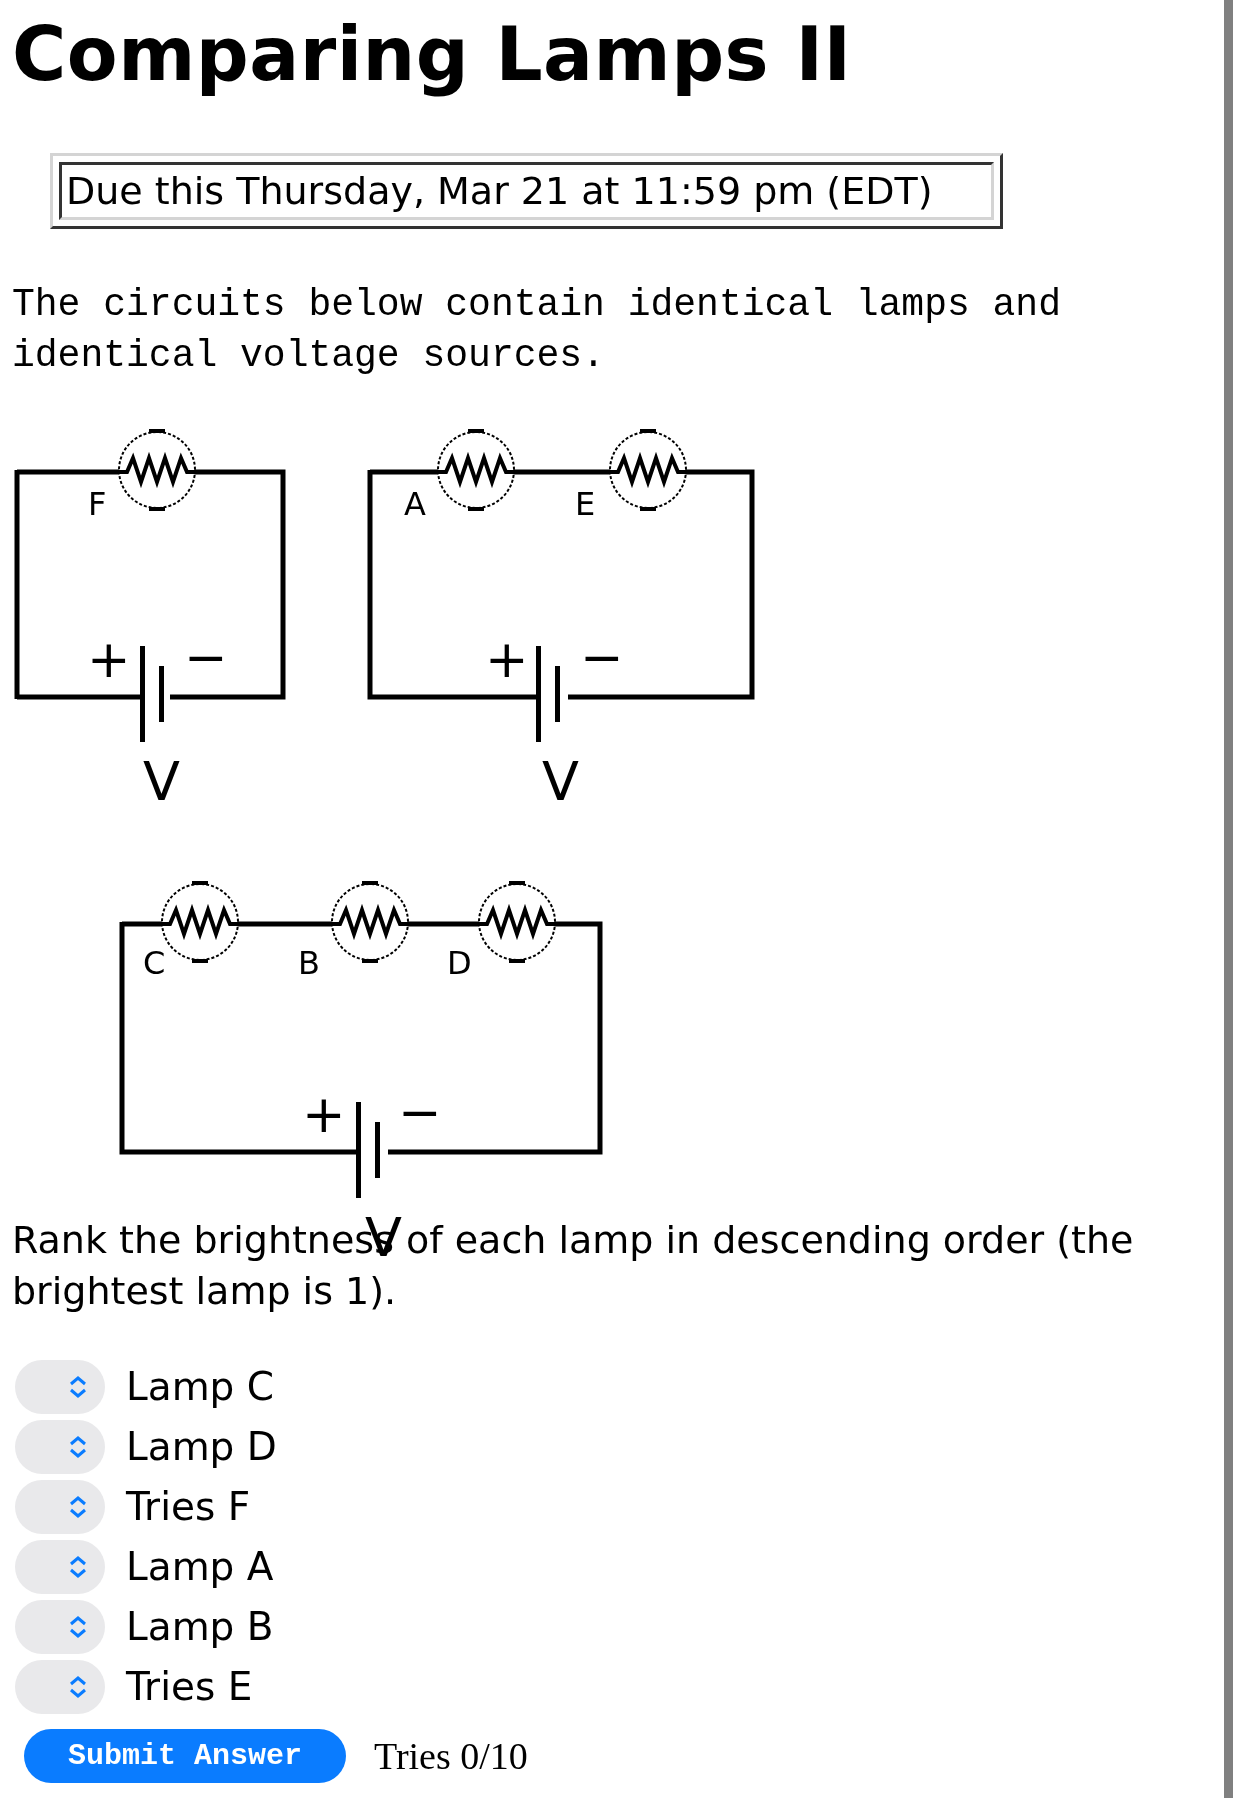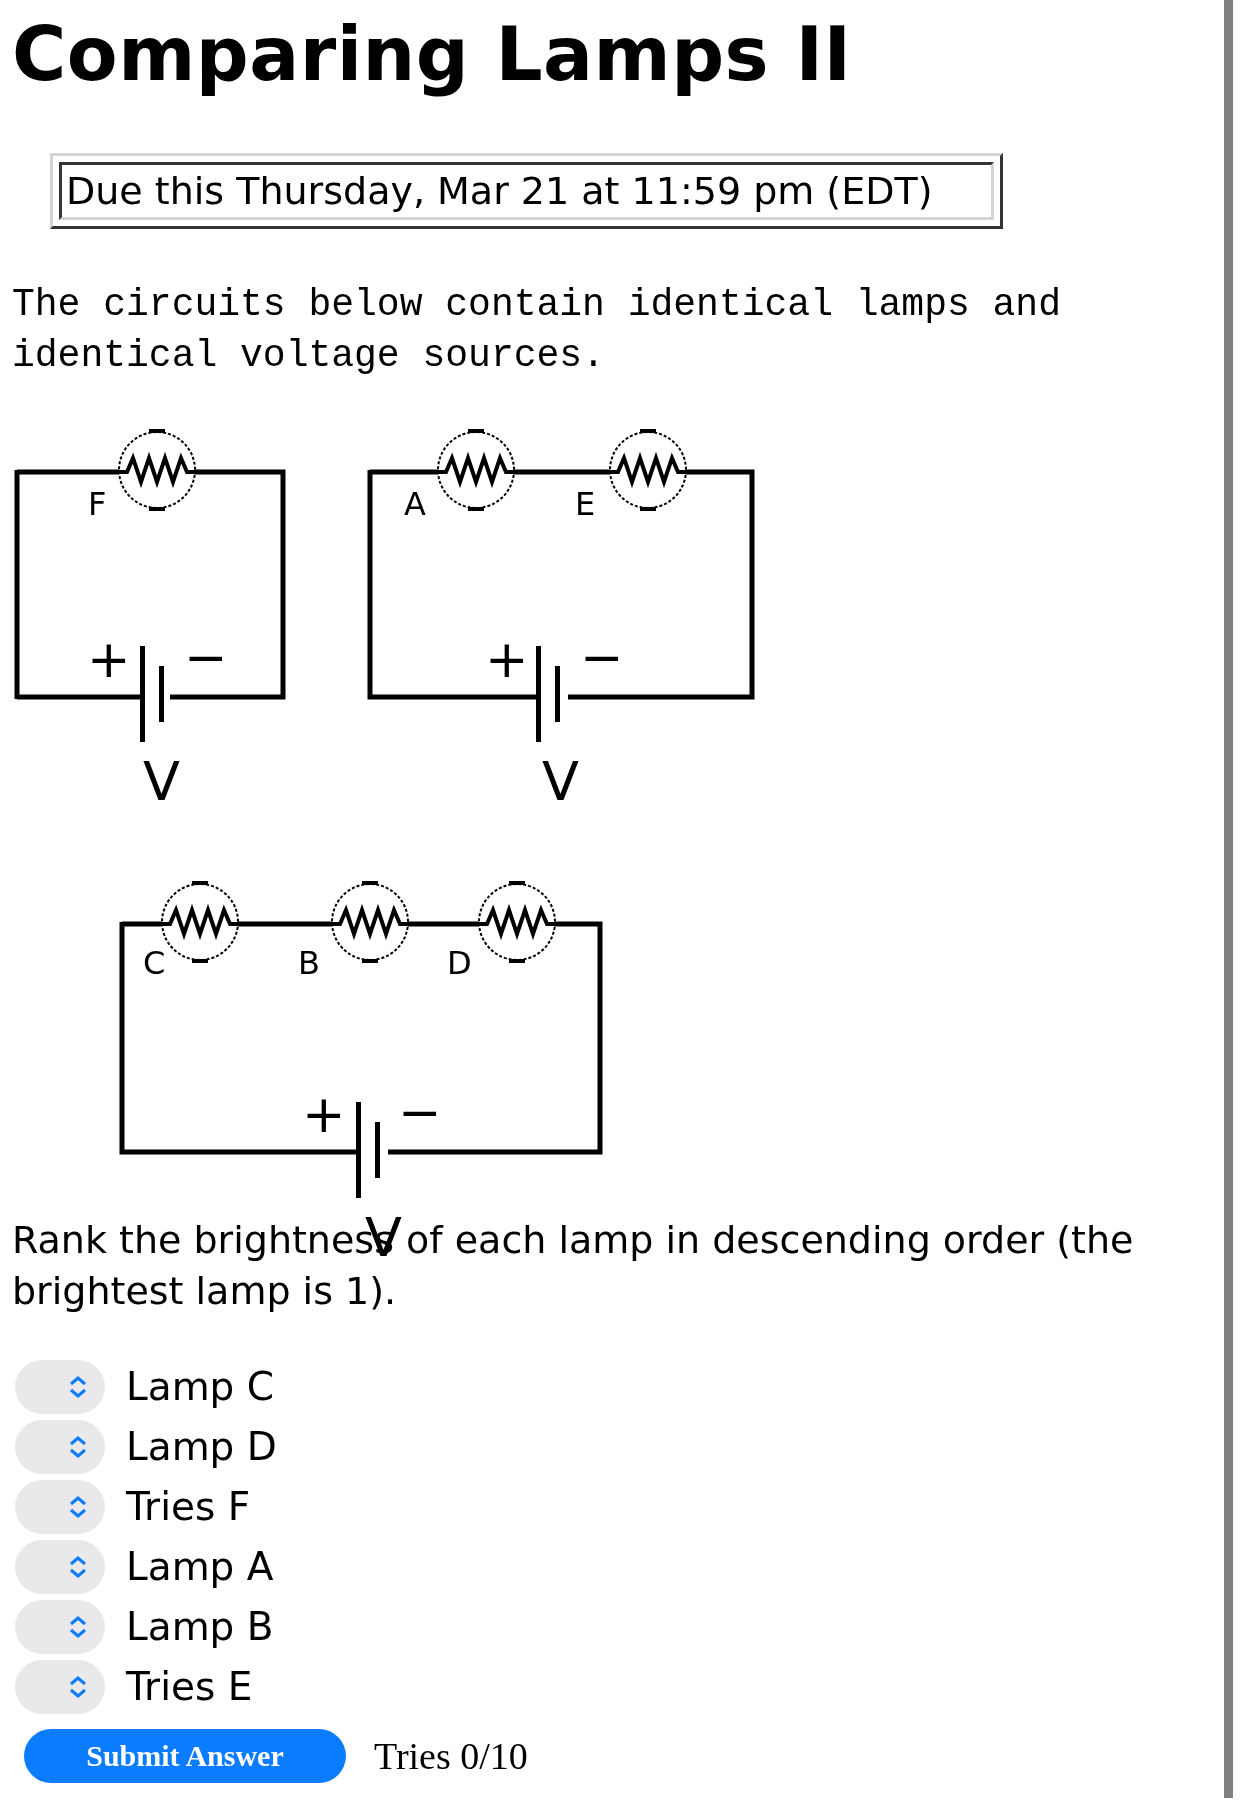--- a/index.html
+++ b/index.html
@@ -39,21 +39,21 @@
     position: absolute; left: 0; top: 0; width: 90px; height: 54px;
     border-radius: 27px; background: #e9e9eb; cursor: pointer;
   }
   .rank-select svg { position: absolute; left: 53px; top: 15px; }
   .rank-label {
     position: absolute; left: 111px; top: 0; font-size: 39px; line-height: 54px; white-space: nowrap;
   }
   .submit {
     position: absolute; left: 24px; top: 1729px; width: 322px; height: 54px;
     border-radius: 27px; background: #0a7cff; color: #fff; border: none;
-    font-family: Liberation Serif, serif; font-weight: bold; font-size: 30px;
+    font-family: Liberation Mono, monospace; font-weight: bold; font-size: 30px;
     line-height: 54px; text-align: center; padding: 0; cursor: pointer;
   }
   .tries {
     position: absolute; left: 374px; top: 1728px; font-size: 38px; line-height: 56px; font-family: Liberation Serif, serif;
   }
   .scrollbar {
     position: absolute; left: 1224px; top: 0; width: 9px; height: 1798px; background: #808080;
   }
   svg text { font-family: "DejaVu Sans", sans-serif; }
 </style>

